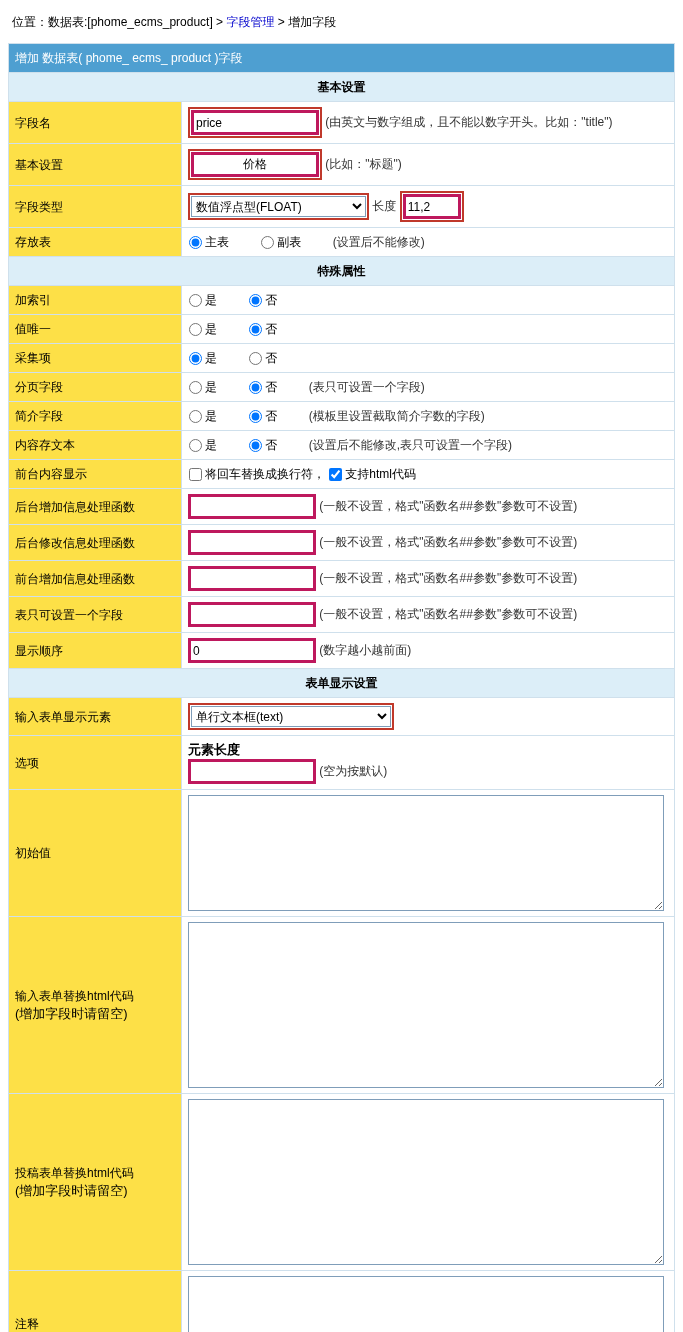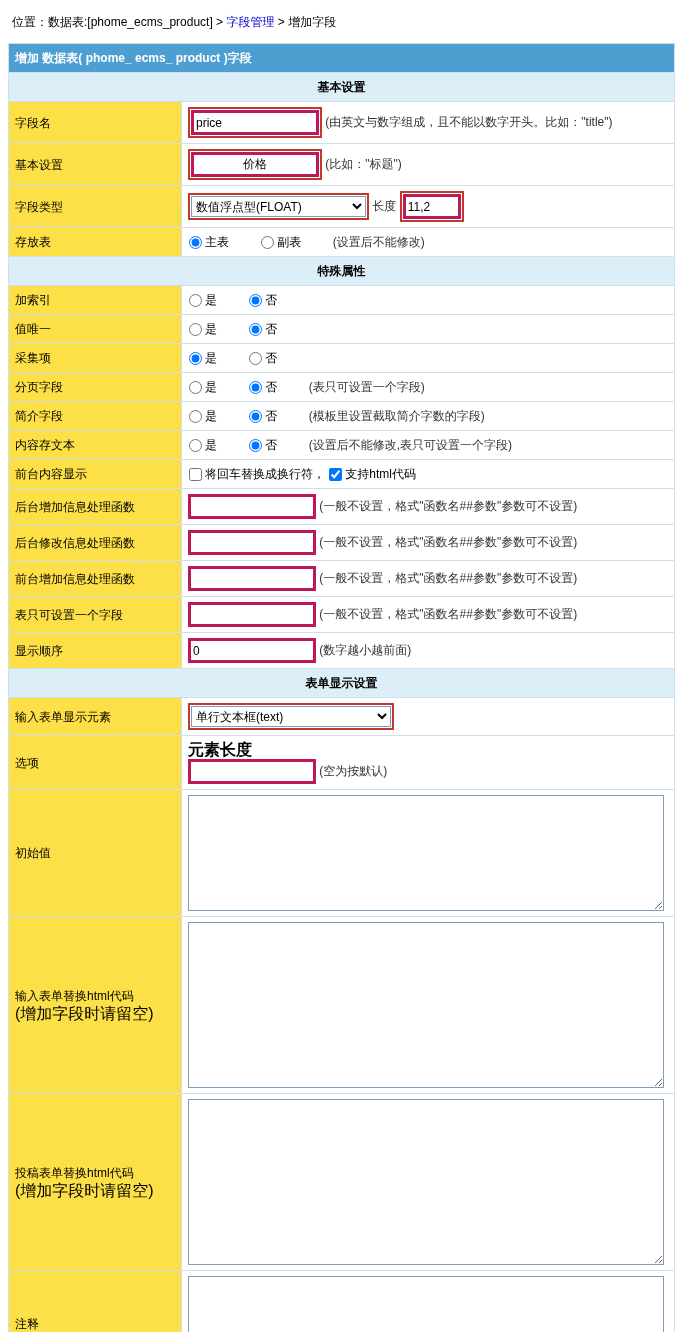--- a/index.html
+++ b/index.html
@@ -27,21 +27,21 @@
   table.form td{
     border:1px solid #cfe0ec;
     padding:5px 6px;
     vertical-align:middle;
     font-size:12px;
     line-height:18px;
   }
   .title-bar td{
     background:#4e9fd1;
     color:#ffffff;
-    font-weight:bold;
+    font-weight:normal;
     border:1px solid #4e9fd1;
     padding:6px;
     font-size:12px;
   }
   .section td{
     background:#dceef8;
     font-weight:bold;
     color:#000;
     padding:5px 6px;
     text-align:center;
@@ -93,21 +93,21 @@
     border:1px solid #7f9db9;
     width:470px;
     font-size:12px;
     font-family:"Liberation Sans",sans-serif;
     background:#fff;
     display:block;
   }
   .ta-init{height:110px;}
   .ta-html{height:160px;}
   .ta-note{height:90px;}
-  .label-sub{display:block;font-size:16px;color:#000;}
+  .label-sub{display:block;font-size:13px;color:#000;}
   .nowrap{white-space:nowrap;}
 </style>
 </head>
 <body>
 
 <div class="breadcrumb">
   <span>位置：数据表:[phome_ecms_product]</span><span class="sep"> &gt; </span><a href="#">字段管理</a><span class="sep"> &gt; </span><span>增加字段</span>
 </div>
 
 <div class="wrap">

